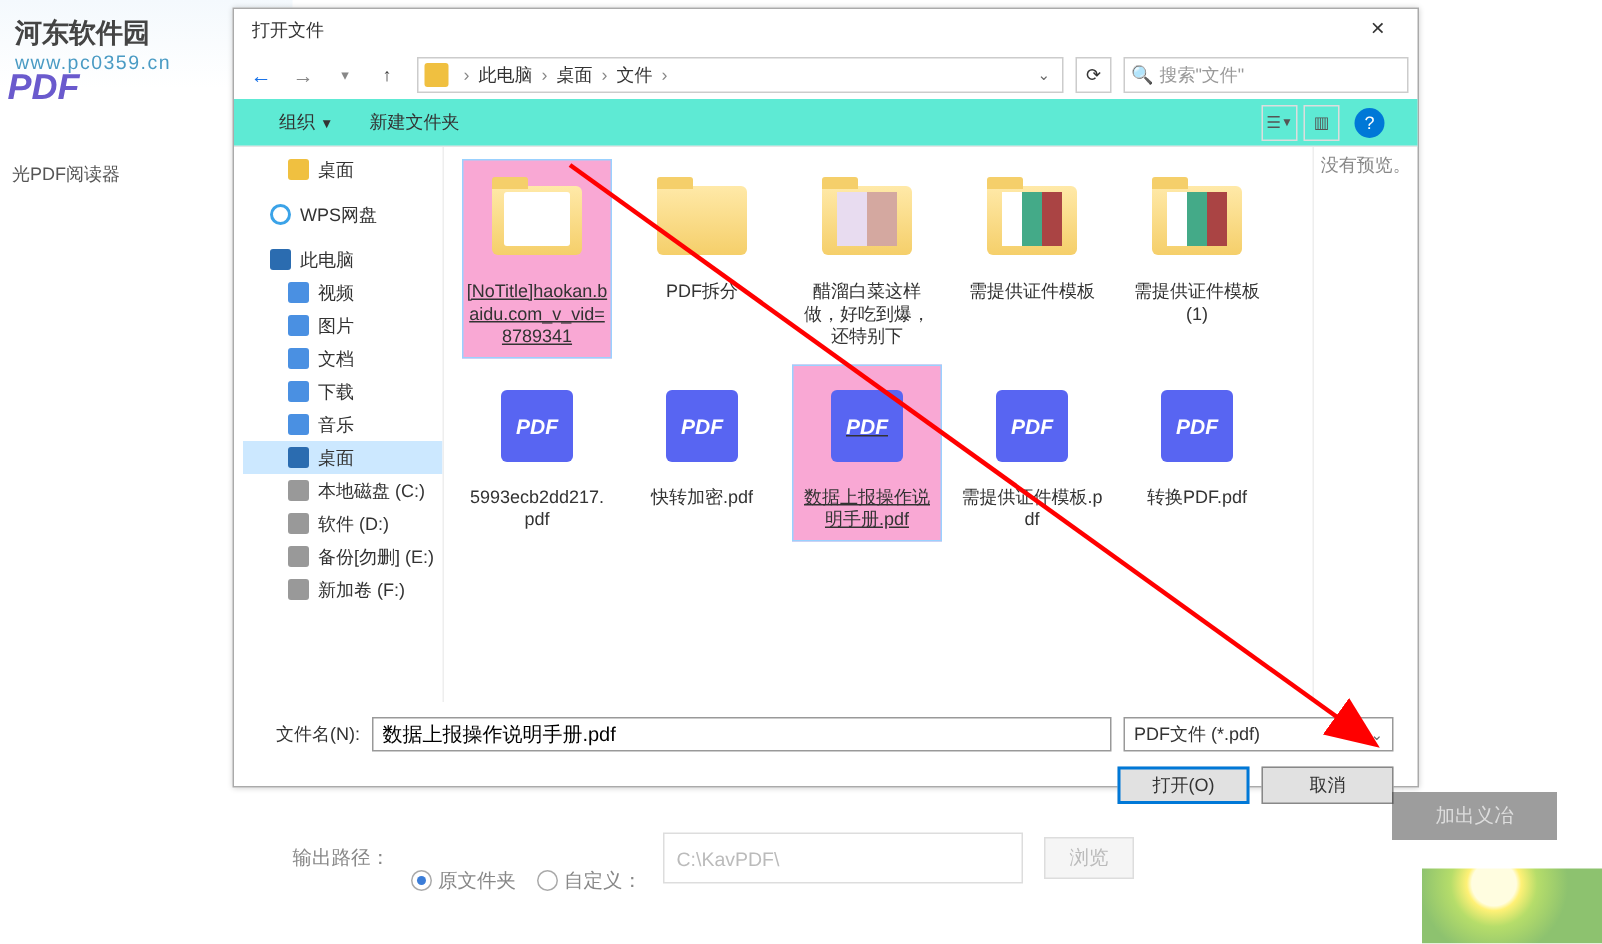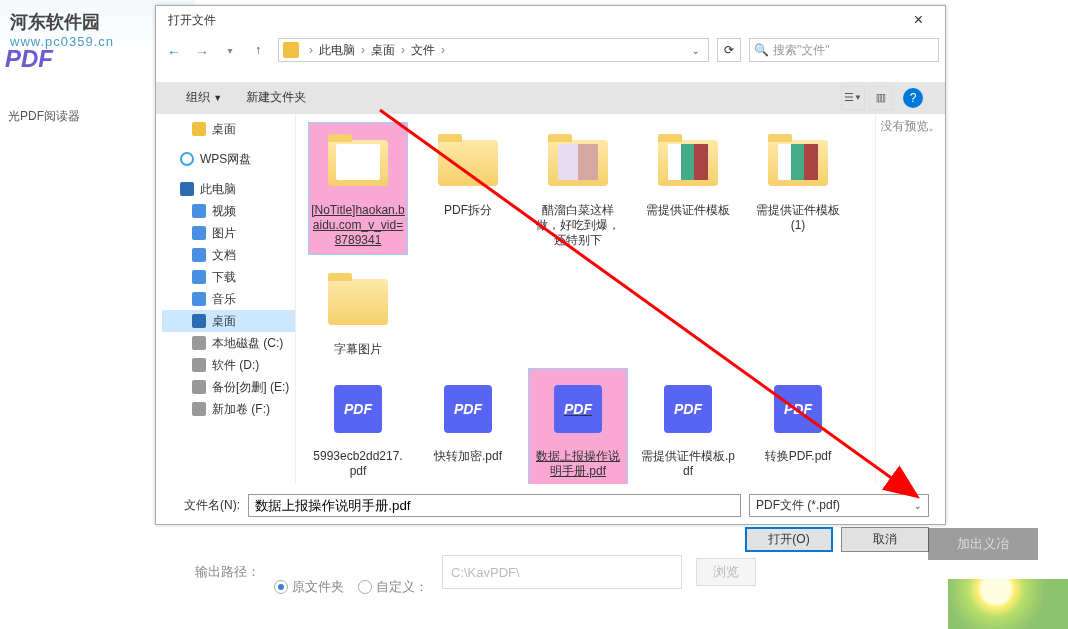--- a/index.html
+++ b/index.html
@@ -20,21 +20,21 @@
     .nav-up { width: 24px; height: 24px; display: inline-flex; align-items: center; justify-content: center; color: #333; }
     .breadcrumb { flex: 1; height: 24px; border: 1px solid #ccc; display: flex; align-items: center; padding: 0 4px; margin: 0 4px; }
     .bc-icon { width: 16px; height: 16px; background: #f0c040; border-radius: 2px; margin-right: 6px; }
     .bc-item { padding: 0 2px; }
     .bc-sep { padding: 0 4px; color: #888; }
     .bc-dropdown { margin-left: auto; color: #666; font-size: 10px; padding: 0 4px; }
     .refresh { width: 24px; height: 24px; border: 1px solid #ccc; display: inline-flex; align-items: center; justify-content: center; }
     .searchbox { width: 190px; height: 24px; border: 1px solid #ccc; display: flex; align-items: center; padding: 0 4px; margin-left: 4px; color: #999; }
     .searchbox .mag { margin-right: 4px; }
     
-    .toolbar { display: flex; align-items: center; height: 32px; padding: 0 22px; border-bottom: 1px solid #e5e5e5; background: #e5e5e5; margin-top: 16px; }
+    .toolbar { display: flex; align-items: center; height: 32px; padding: 0 22px; border-bottom: 1px solid #e5e5e5; background: #5eead4; }
     .toolbar-btn { padding: 4px 8px; margin-right: 8px; }
     .toolbar-right { margin-left: auto; display: flex; gap: 4px; align-items: center; }
     .view-btn { width: 24px; height: 24px; border: 1px solid #ddd; display: inline-flex; align-items: center; justify-content: center; font-size: 11px; color: #555; }
     .help-btn { width: 20px; height: 20px; border-radius: 50%; background: #0078d7; color: #fff; display: inline-flex; align-items: center; justify-content: center; font-size: 12px; margin-left: 6px; }
     
     .content { display: flex; height: 370px; }
     .tree { width: 140px; border-right: 1px solid #eee; overflow-y: auto; padding: 4px 0 4px 6px; }
     .tree-item { display: flex; align-items: center; height: 22px; padding-left: 18px; gap: 6px; cursor: pointer; white-space: nowrap; }
     .tree-item.indent2 { padding-left: 30px; }
     .tree-item.sel { background: #cce8ff; }
@@ -223,26 +223,20 @@
             <div class="file-name">需提供证件模板</div>
           </div>
           <div class="file-item">
             <div class="file-thumb">
               <div class="thumb-folder">
                 <div class="preview img2"></div>
               </div>
             </div>
             <div class="file-name">需提供证件模板(1)</div>
           </div>
-          <div class="file-item">
-            <div class="file-thumb">
-              <div class="thumb-folder"></div>
-            </div>
-            <div class="file-name">字幕图片</div>
-          </div>
         </div>
       <div class="file-grid" id="grid2" style="margin-top:4px">
           <div class="file-item">
             <div class="file-thumb">
               <div class="thumb-pdf">PDF</div>
             </div>
             <div class="file-name">5993ecb2dd217.pdf</div>
           </div>
           <div class="file-item">
             <div class="file-thumb">

